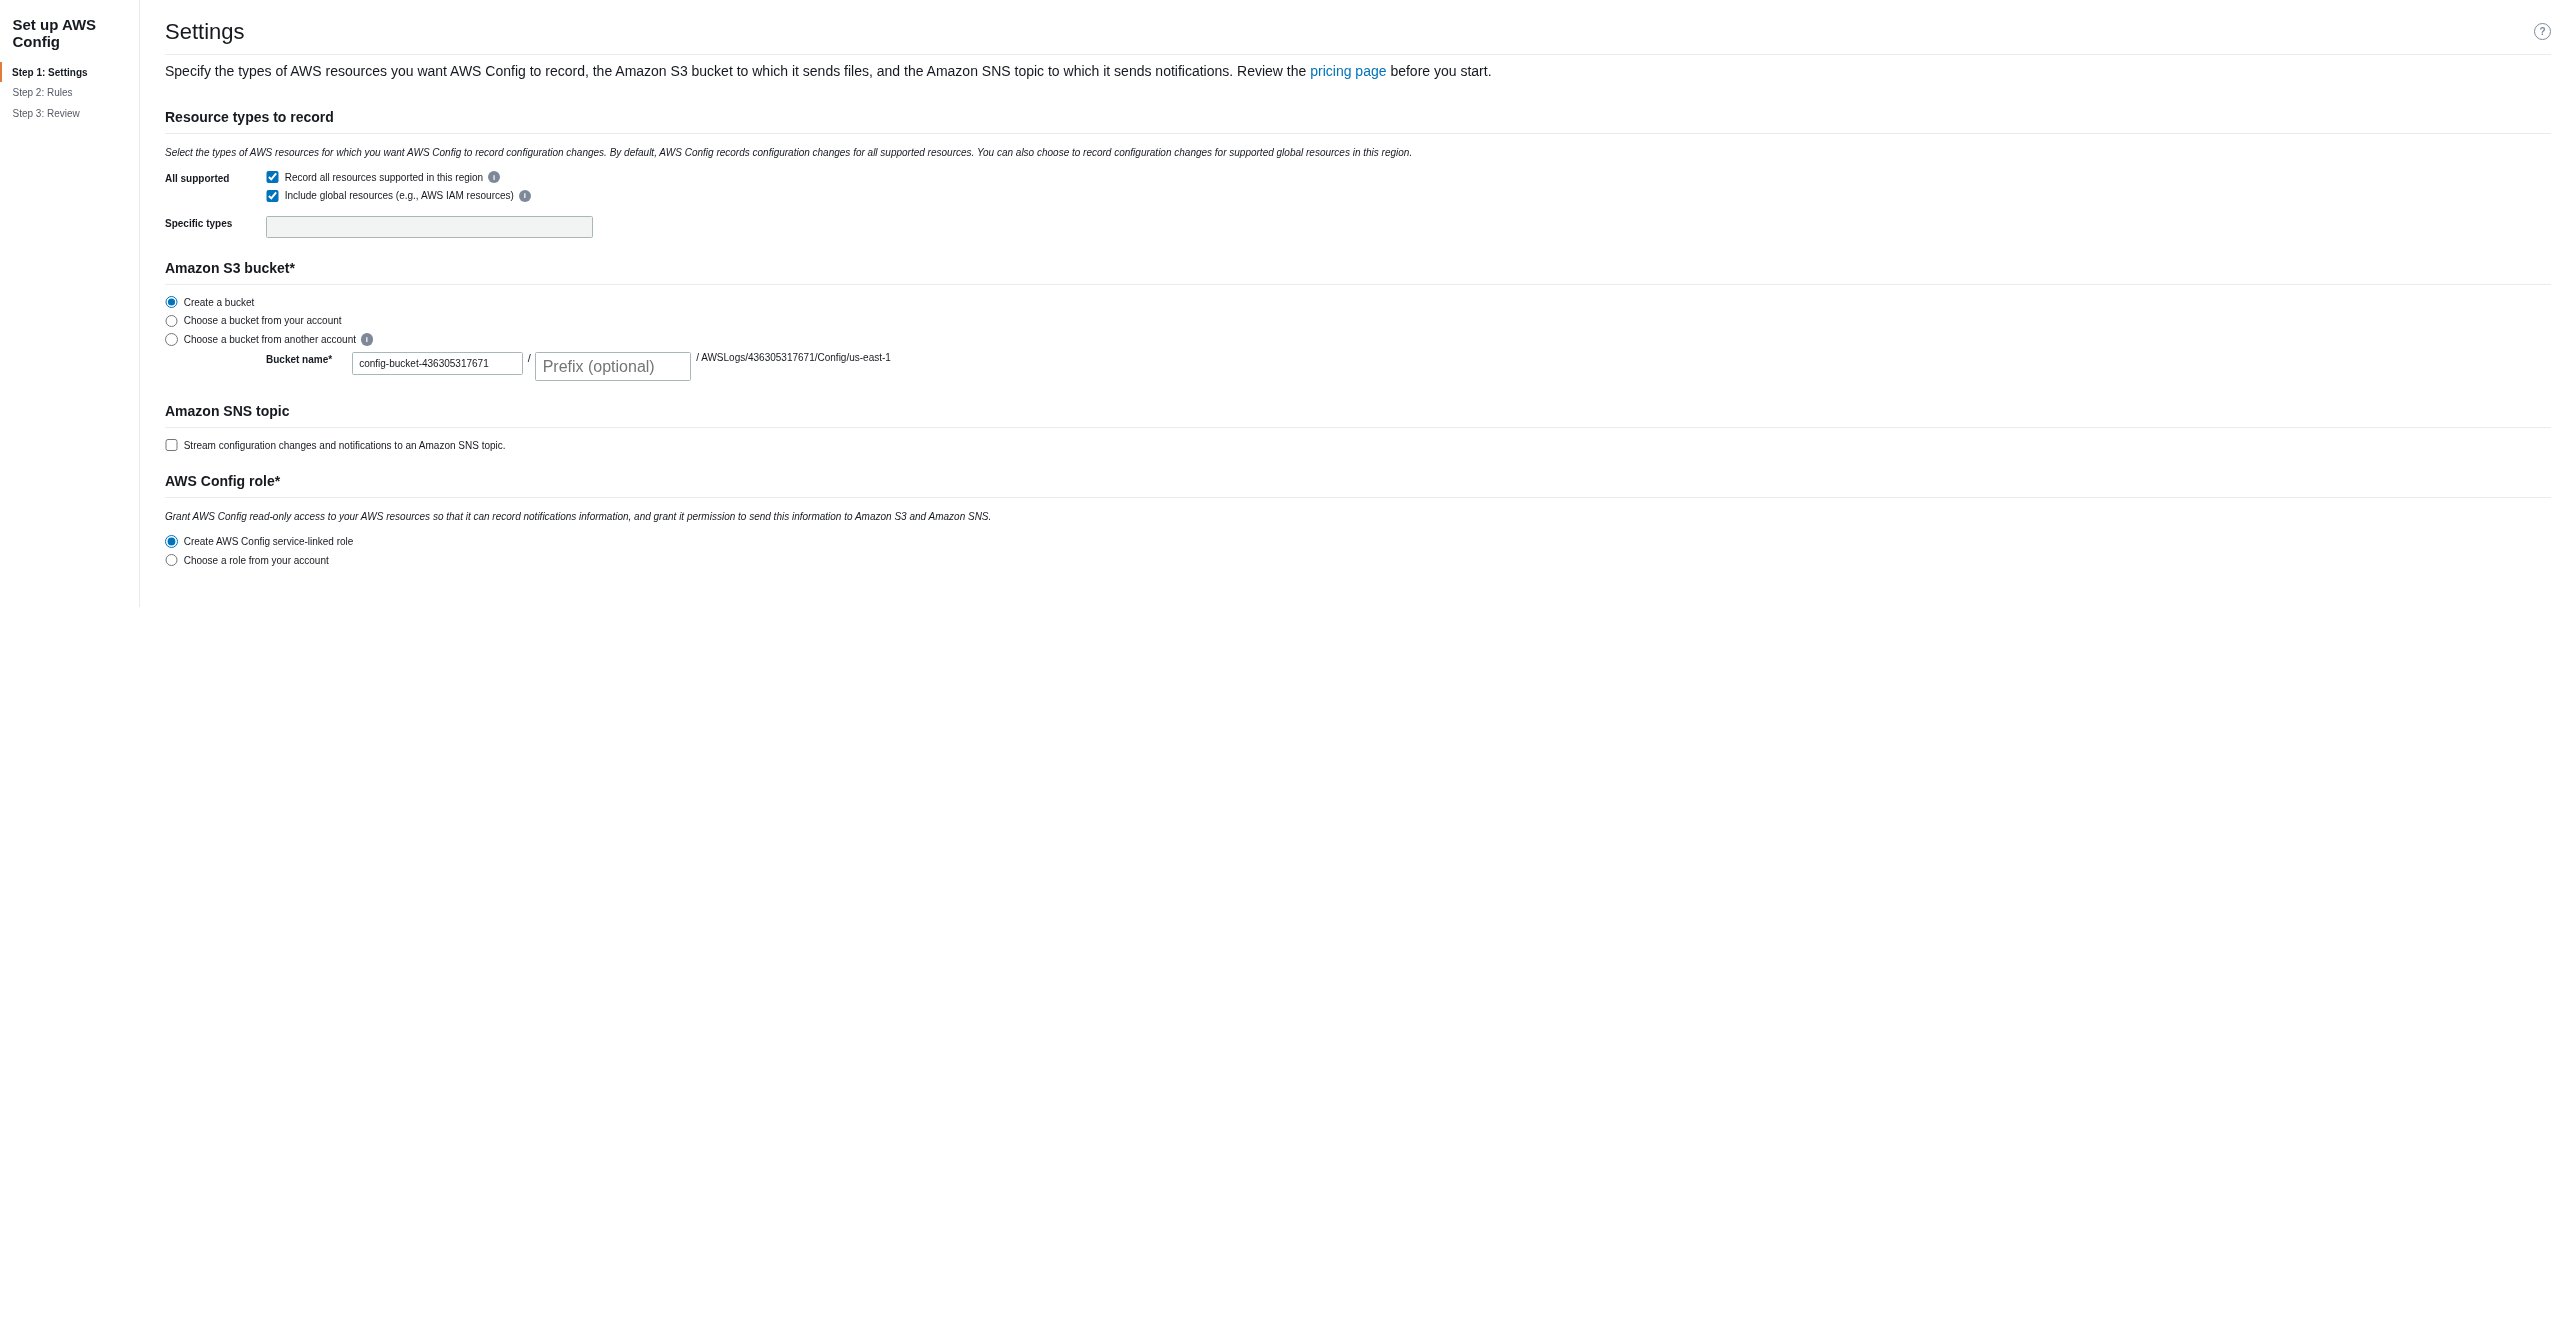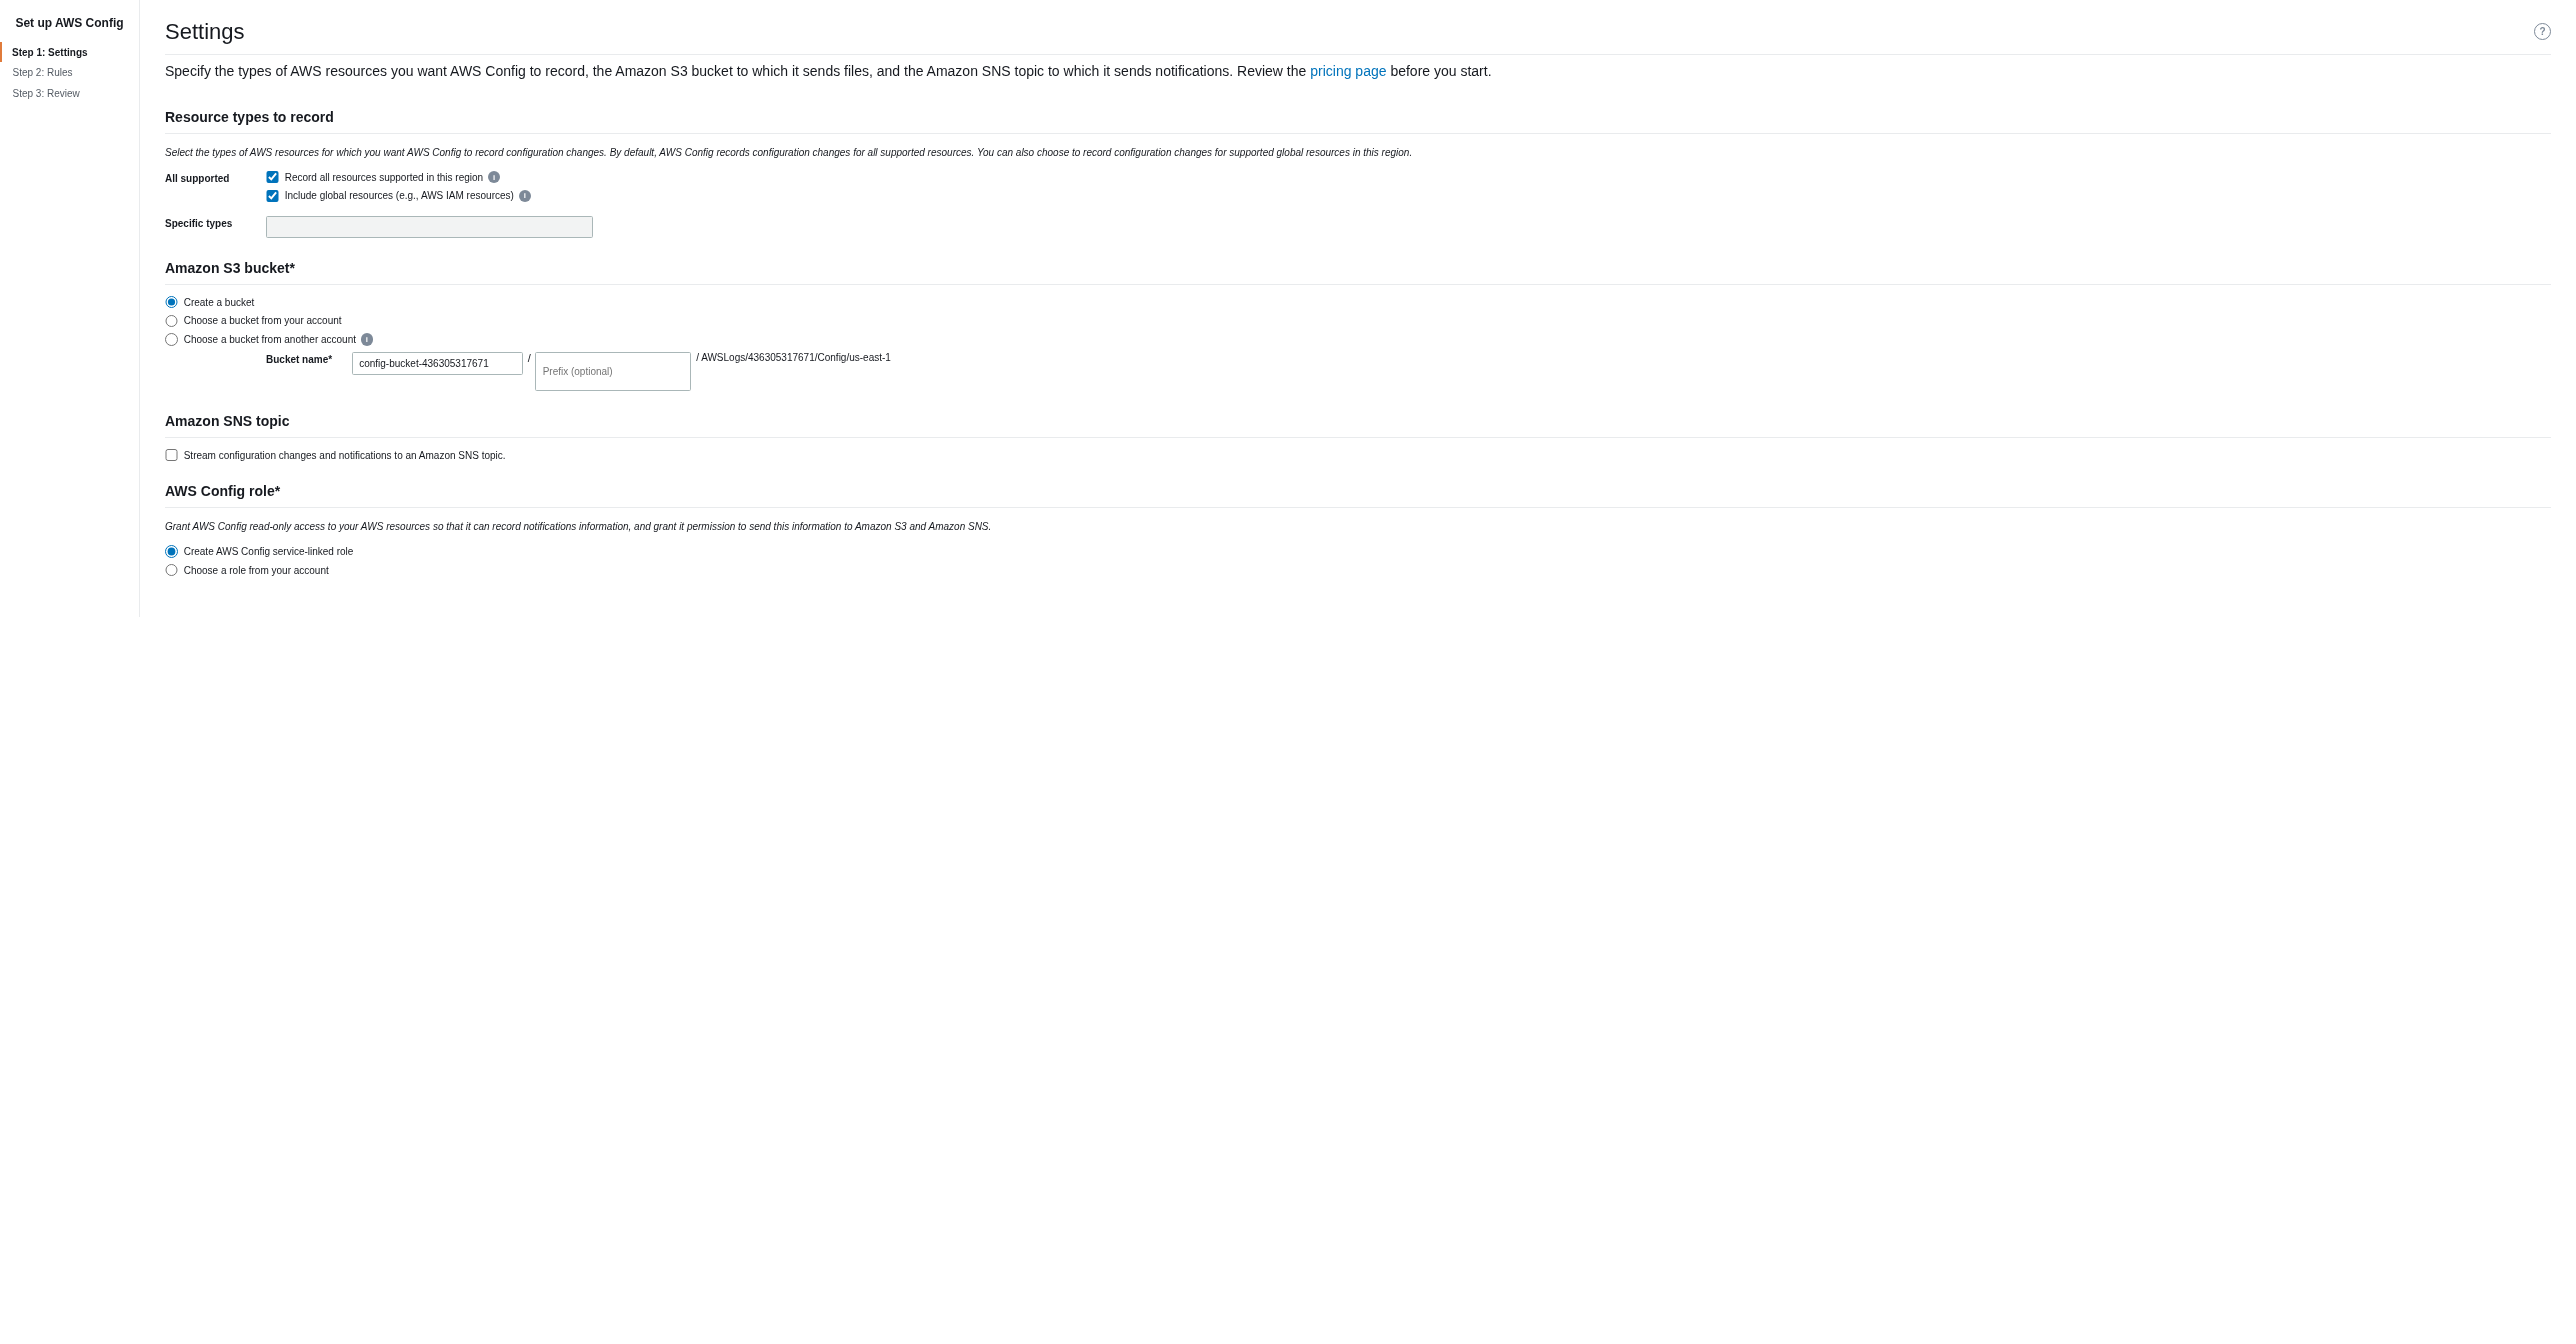--- a/index.html
+++ b/index.html
@@ -7,25 +7,24 @@
 
     
     .sidebar {
       width: 140px;
       min-width: 140px;
       padding: 15.6px 0;
       background: #fff;
       border-right: 0.8px solid #e9ebed;
     }
     .sidebar-title {
-      font-size: 12px;
+      font-size: 15px;
       font-weight: 700;
       color: #16191f;
       padding: 0 12.5px 12.5px 12.5px;
-      text-align: center;
     }
     .sidebar-item {
       font-size: 10px;
       padding: 4.7px 12.5px;
       color: #545b64;
       cursor: pointer;
     }
     .sidebar-item.active {
       color: #16191f;
       font-weight: 700;
@@ -168,25 +167,25 @@
       width: 171px;
       height: 23px;
       border: 0.8px solid #aab7b8;
       border-radius: 1.6px;
       padding: 0 6.2px;
       font-size: 10px;
       color: #16191f;
     }
     .prefix-input {
       width: 156px;
-      height: 39px;
+      height: 29px;
       border: 0.8px solid #aab7b8;
       border-radius: 1.6px;
       padding: 0 6.2px;
-      font-size: 10px;
+      font-size: 16px;
       color: #aab7b8;
     }
     .bucket-separator {
       margin: 0 4.7px;
       font-size: 11px;
       color: #16191f;
     }
     .bucket-suffix {
       font-size: 10px;
       color: #16191f;

